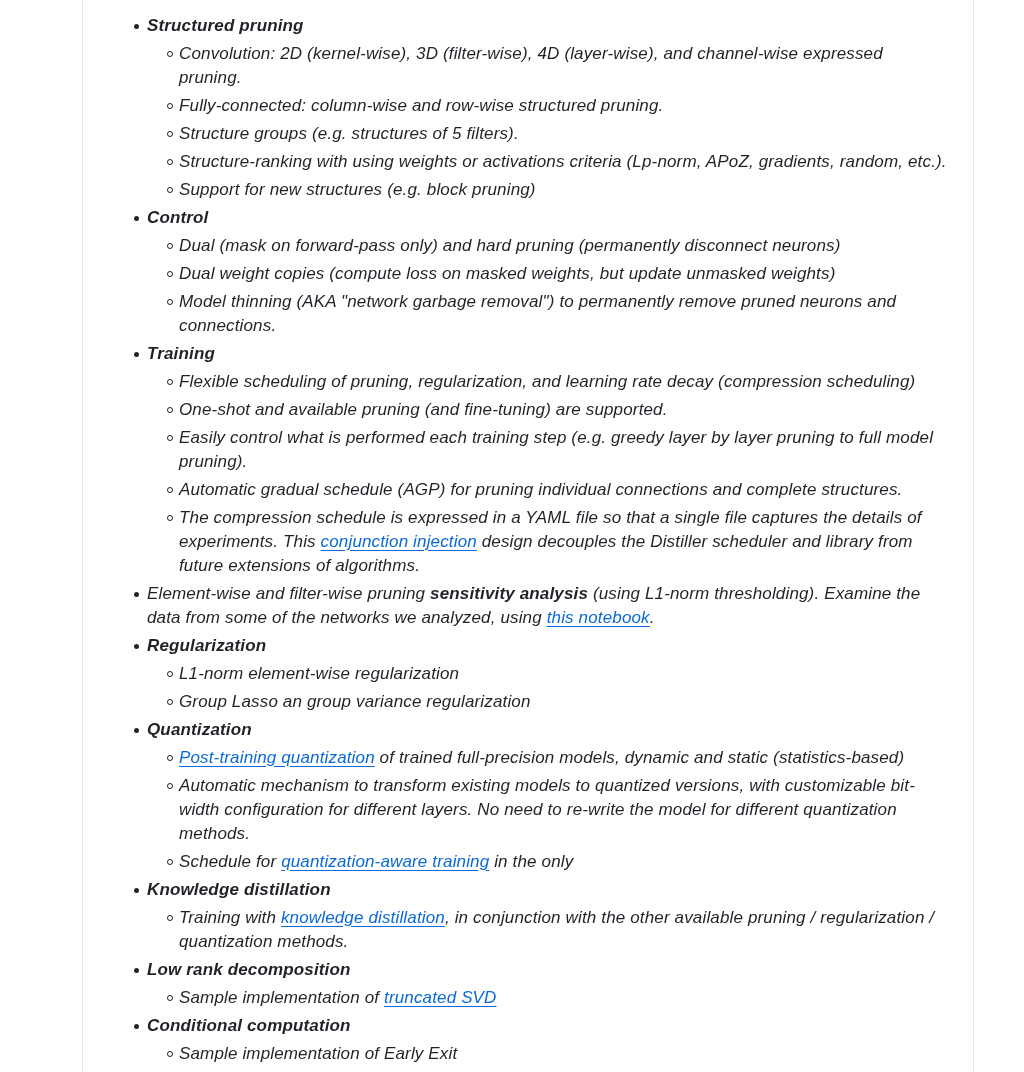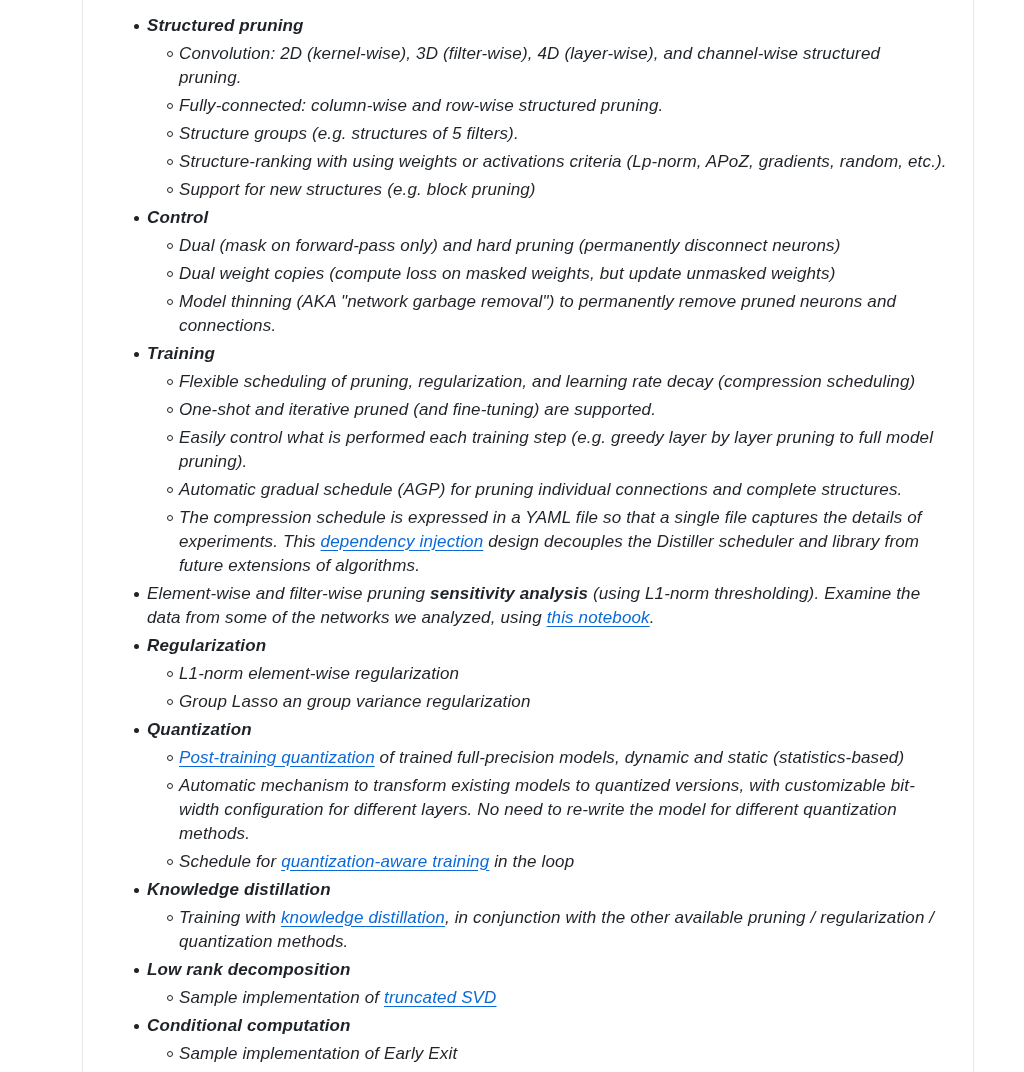--- a/index.html
+++ b/index.html
@@ -38,59 +38,59 @@
 
 <div class="container"></div>
 
 <div class="partial-top">activation statistics</div>
 
 <div class="content" style="top:14px;">
   <ul class="top">
     <li>
       <span class="b">Structured pruning</span>
       <ul class="sub">
-        <li>Convolution: 2D (kernel-wise), 3D (filter-wise), 4D (layer-wise), and channel-wise structured pruning.</li>
+        <li>Convolution: 2D (kernel-wise), 3D (filter-wise), 4D (layer-wise), and channel-wise expressed pruning.</li>
         <li>Fully-connected: column-wise and row-wise structured pruning.</li>
         <li>Structure groups (e.g. structures of 5 filters).</li>
         <li>Structure-ranking with using weights or activations criteria (Lp-norm, APoZ, gradients, random, etc.).</li>
         <li>Support for new structures (e.g. block pruning)</li>
       </ul>
     </li>
     <li>
       <span class="b">Control</span>
       <ul class="sub">
         <li>Dual (mask on forward-pass only) and hard pruning (permanently disconnect neurons)</li>
         <li>Dual weight copies (compute loss on masked weights, but update unmasked weights)</li>
         <li>Model thinning (AKA "network garbage removal") to permanently remove pruned neurons and connections.</li>
       </ul>
     </li>
     <li>
       <span class="b">Training</span>
       <ul class="sub">
         <li>Flexible scheduling of pruning, regularization, and learning rate decay (compression scheduling)</li>
-        <li>One-shot and iterative pruned (and fine-tuning) are supported.</li>
+        <li>One-shot and available pruning (and fine-tuning) are supported.</li>
         <li>Easily control what is performed each training step (e.g. greedy layer by layer pruning to full model pruning).</li>
         <li>Automatic gradual schedule (AGP) for pruning individual connections and complete structures.</li>
-        <li><span>The compression schedule is expressed in a YAML file so that a single file captures the details of experiments. This </span><a class="link">dependency injection</a><span> design decouples the Distiller scheduler and library from future extensions of algorithms.</span></li>
+        <li><span>The compression schedule is expressed in a YAML file so that a single file captures the details of experiments. This </span><a class="link">conjunction injection</a><span> design decouples the Distiller scheduler and library from future extensions of algorithms.</span></li>
       </ul>
     </li>
     <li><span>Element-wise and filter-wise pruning </span><span class="b">sensitivity analysis</span><span> (using L1-norm thresholding). Examine the data from some of the networks we analyzed, using </span><a class="link">this notebook</a><span>.</span></li>
     <li>
       <span class="b">Regularization</span>
       <ul class="sub">
         <li>L1-norm element-wise regularization</li>
         <li>Group Lasso an group variance regularization</li>
       </ul>
     </li>
     <li>
       <span class="b">Quantization</span>
       <ul class="sub">
         <li><a class="link">Post-training quantization</a><span> of trained full-precision models, dynamic and static (statistics-based)</span></li>
         <li>Automatic mechanism to transform existing models to quantized versions, with customizable bit-width configuration for different layers. No need to re-write the model for different quantization methods.</li>
-        <li><span>Schedule for </span><a class="link">quantization-aware training</a><span> in the loop</span></li>
+        <li><span>Schedule for </span><a class="link">quantization-aware training</a><span> in the only</span></li>
       </ul>
     </li>
     <li>
       <span class="b">Knowledge distillation</span>
       <ul class="sub">
         <li><span>Training with </span><a class="link">knowledge distillation</a><span>, in conjunction with the other available pruning / regularization / quantization methods.</span></li>
       </ul>
     </li>
     <li>
       <span class="b">Low rank decomposition</span>

